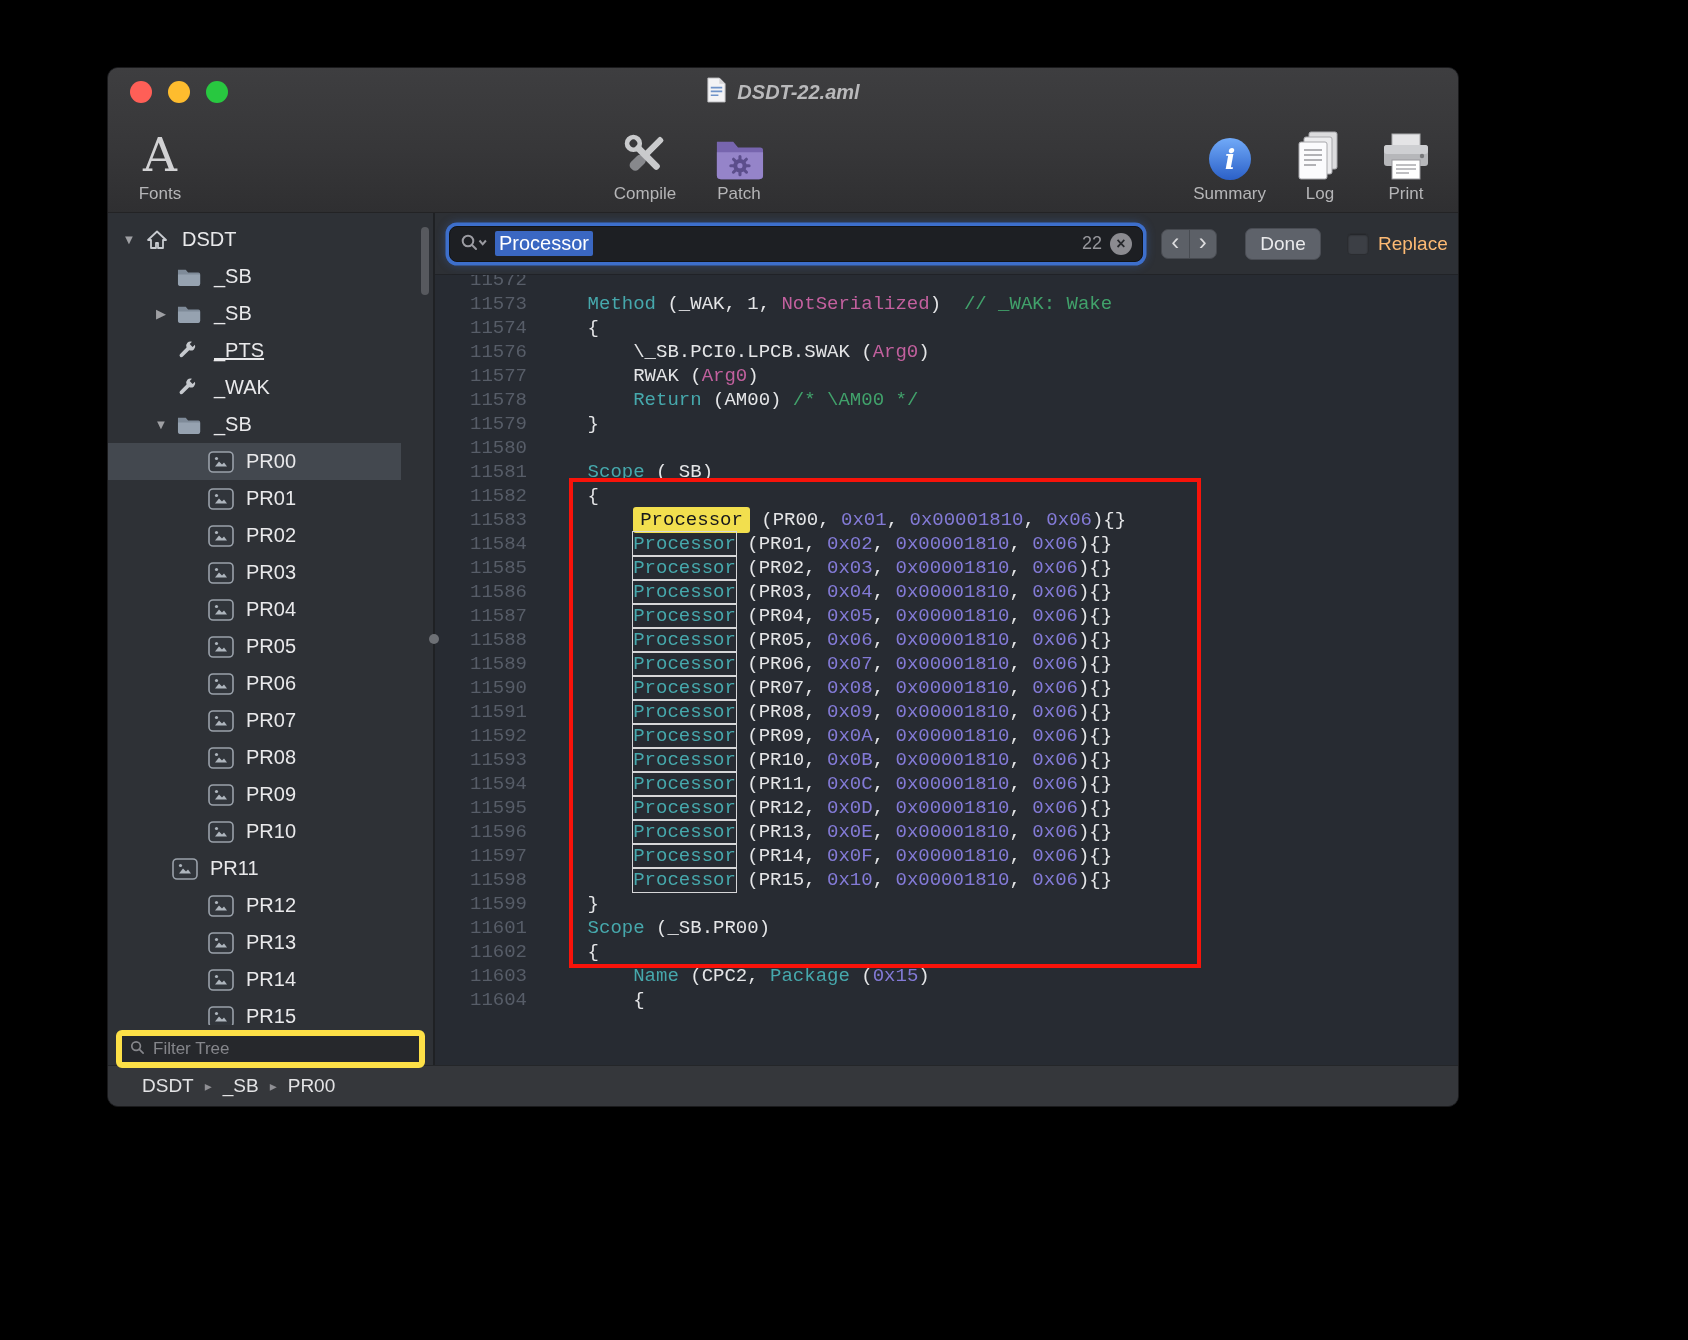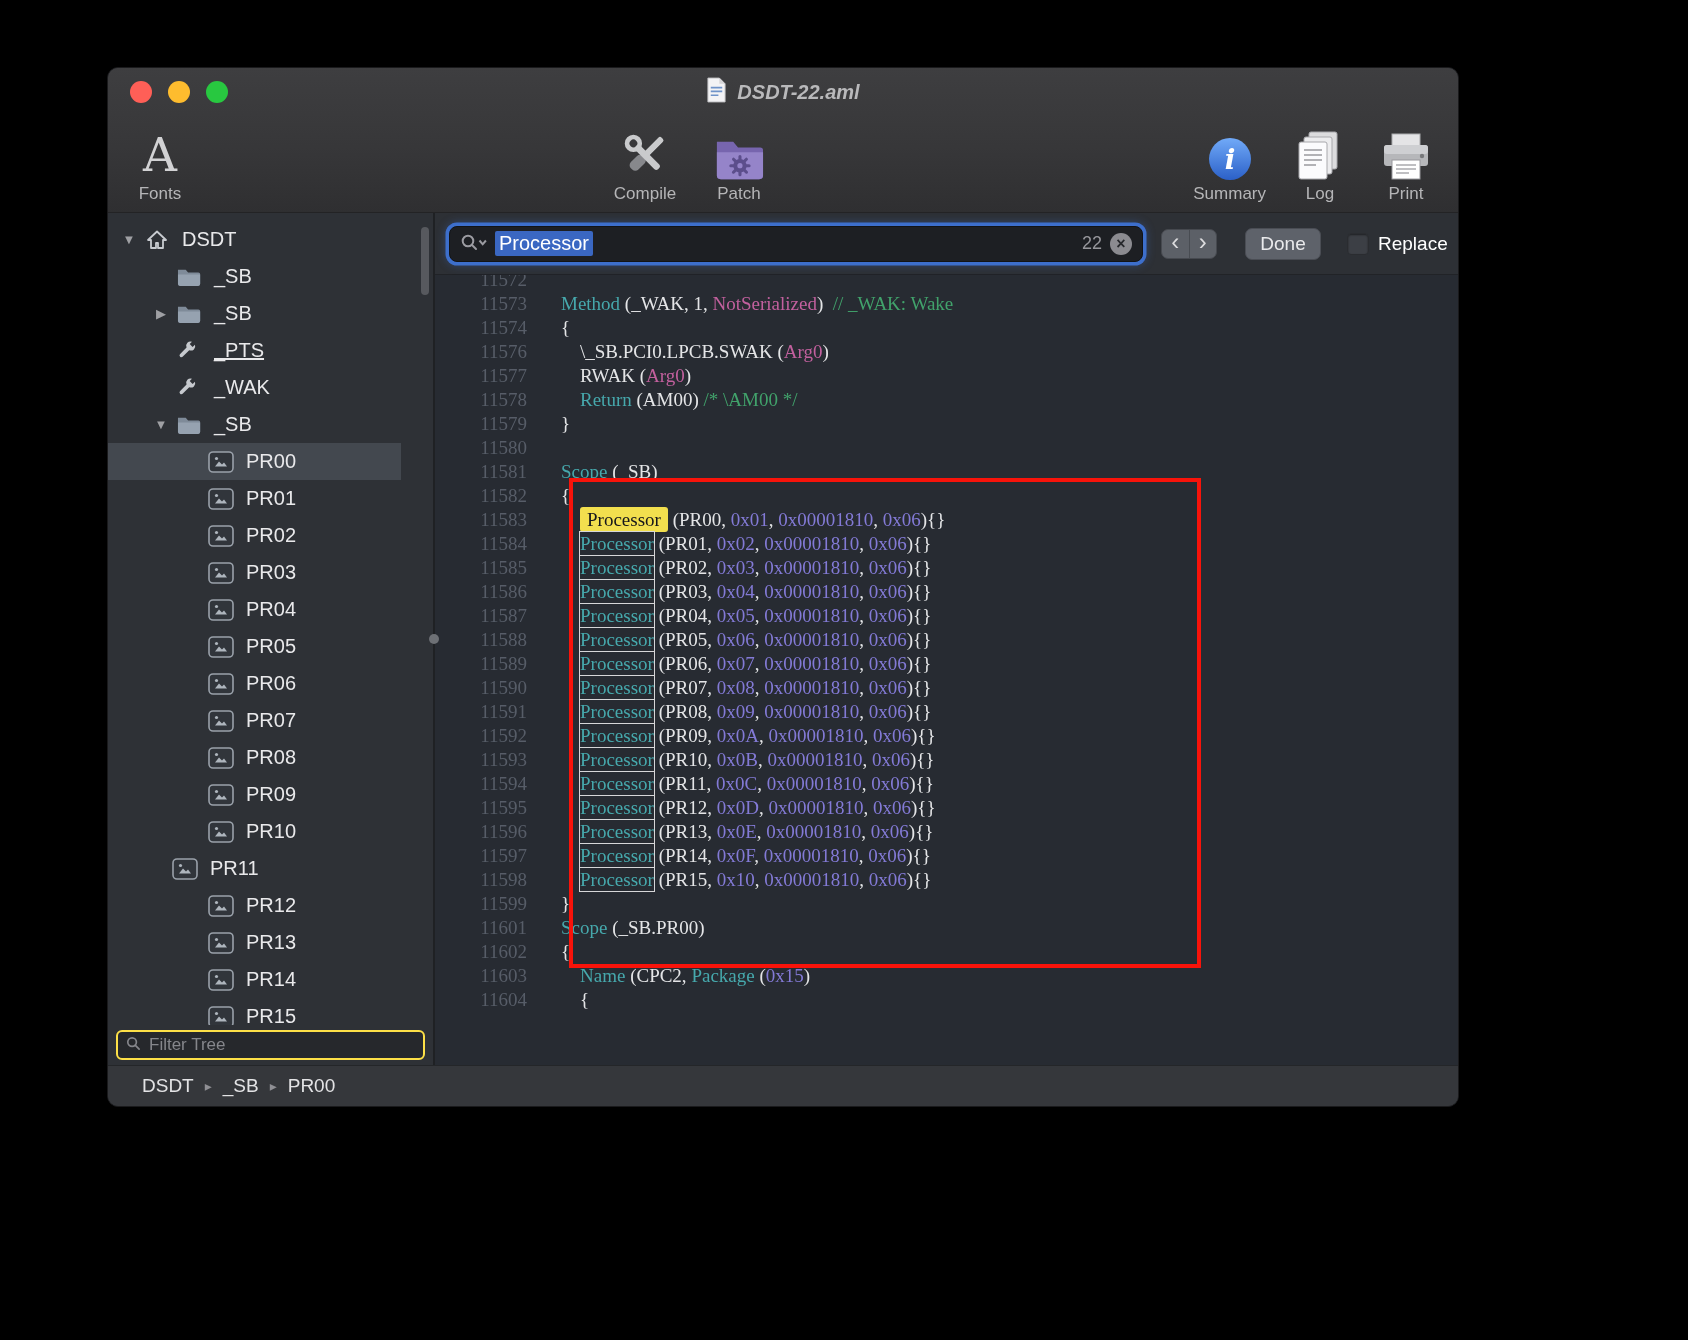--- a/index.html
+++ b/index.html
@@ -33,40 +33,40 @@
   .tree{flex:1;overflow:hidden;padding-top:8px;position:relative;}
   .trow{height:37px;display:flex;align-items:center;color:#e9e9eb;font-size:20px;width:293px;box-sizing:border-box;}
   .trow.sel{background:#43484f;}
   .disc{width:30px;flex:none;text-align:center;color:#9fa0a4;font-size:13px;}
   .ticon{width:34px;flex:none;display:flex;align-items:center;}
   .ticon svg{display:block;}
   .tlabel{margin-left:4px;white-space:nowrap;}
   .sb-scrollbar{position:absolute;right:4px;top:14px;width:8px;height:68px;border-radius:4px;background:#57595e;}
   .splitter-knob{position:absolute;left:321px;top:50%;width:10px;height:10px;border-radius:50%;background:#6d7075;transform:translateY(-50%);z-index:5;}
   .filter{flex:none;height:40px;padding:5px 8px 9px;box-sizing:border-box;}
-  .filter-box{height:26px;background:#26282c;border:2px solid #fde047;border-radius:6px;display:flex;align-items:center;padding:0 8px;gap:6px;}
+  .filter-box{height:26px;background:#26282c;border:6px solid #fde047;border-radius:6px;display:flex;align-items:center;padding:0 8px;gap:6px;}
   .filter-input{flex:1;background:transparent;border:none;outline:none;color:#cfcfd2;font-size:17px;font-family:"Liberation Sans",sans-serif;}
   .filter-input::placeholder{color:#85868b;}
   
   .editor{flex:1;min-width:0;background:#272b32;display:flex;flex-direction:column;}
   .findbar{flex:none;height:62px;background:#2d3035;border-bottom:1px solid #212327;display:flex;align-items:center;padding:0 14px;box-sizing:border-box;}
   .search-field{width:694px;flex:none;height:36px;box-sizing:border-box;background:#1d1f23;border:1px solid #121417;border-radius:8px;
     box-shadow:0 0 0 3.5px rgba(63,120,224,.85),0 0 10px 3px rgba(63,120,224,.35);
     display:flex;align-items:center;padding:0 10px;gap:8px;}
   .sf-query{color:#fff;font-size:20px;background:var(--selection_blue);padding:1px 4px;border-radius:2px;white-space:nowrap;}
   .sf-count{margin-left:auto;color:#96969b;font-size:18px;}
   .sf-clear{width:22px;height:22px;flex:none;border-radius:50%;background:#8b8b90;color:#26282c;font-size:16px;font-weight:bold;display:flex;align-items:center;justify-content:center;line-height:1;}
   .nav-seg{margin-left:18px;display:flex;width:56px;height:30px;background:#5c6067;border-radius:7px;overflow:hidden;flex:none;border:1px solid #46494f;box-sizing:border-box;}
   .nav-btn{flex:1;display:flex;align-items:center;justify-content:center;color:#dcdcde;font-size:24px;line-height:1;padding-bottom:3px;}
   .nav-btn + .nav-btn{border-left:1px solid #484c52;}
   .done-btn{margin-left:28px;width:76px;height:32px;background:#5e626a;border:1px solid #4a4d54;box-sizing:border-box;border-radius:7px;color:#eaeaec;font-size:19px;display:flex;align-items:center;justify-content:center;flex:none;}
-  .replace-wrap{margin-left:26px;display:flex;align-items:center;gap:9px;color:#ffffff;font-size:19px;flex:none;}
+  .replace-wrap{margin-left:26px;display:flex;align-items:center;gap:9px;color:#fdba74;font-size:19px;flex:none;}
   .checkbox{width:20px;height:20px;border-radius:4px;background:#3c3f45;border:1px solid #2a2c30;box-shadow:inset 0 1px 2px rgba(0,0,0,.5);}
   
-  .code{flex:1;position:relative;overflow:hidden;font-family:Liberation Serif, serif;font-size:19px;}
+  .code{flex:1;position:relative;overflow:hidden;font-family:Liberation Mono, monospace;font-size:19px;}
   .code-lines{margin-top:-7px;}
   .cline{height:24px;line-height:24px;white-space:pre;display:flex;}
   .lnum{width:92px;flex:none;text-align:right;color:#575d68;}
   .lbody{padding-left:15px;color:#e4e5e7;}
   .tok-pl{color:#e4e5e7;}
   .tok-kw{color:var(--kw_teal);}
   .tok-mg{color:var(--magenta);}
   .tok-nm{color:var(--number_purple);}
   .tok-cm{color:var(--comment_green);}
   .tok-cur{background:var(--highlight_yellow);color:#16171b;padding:2px 7px;border-radius:3px;}

